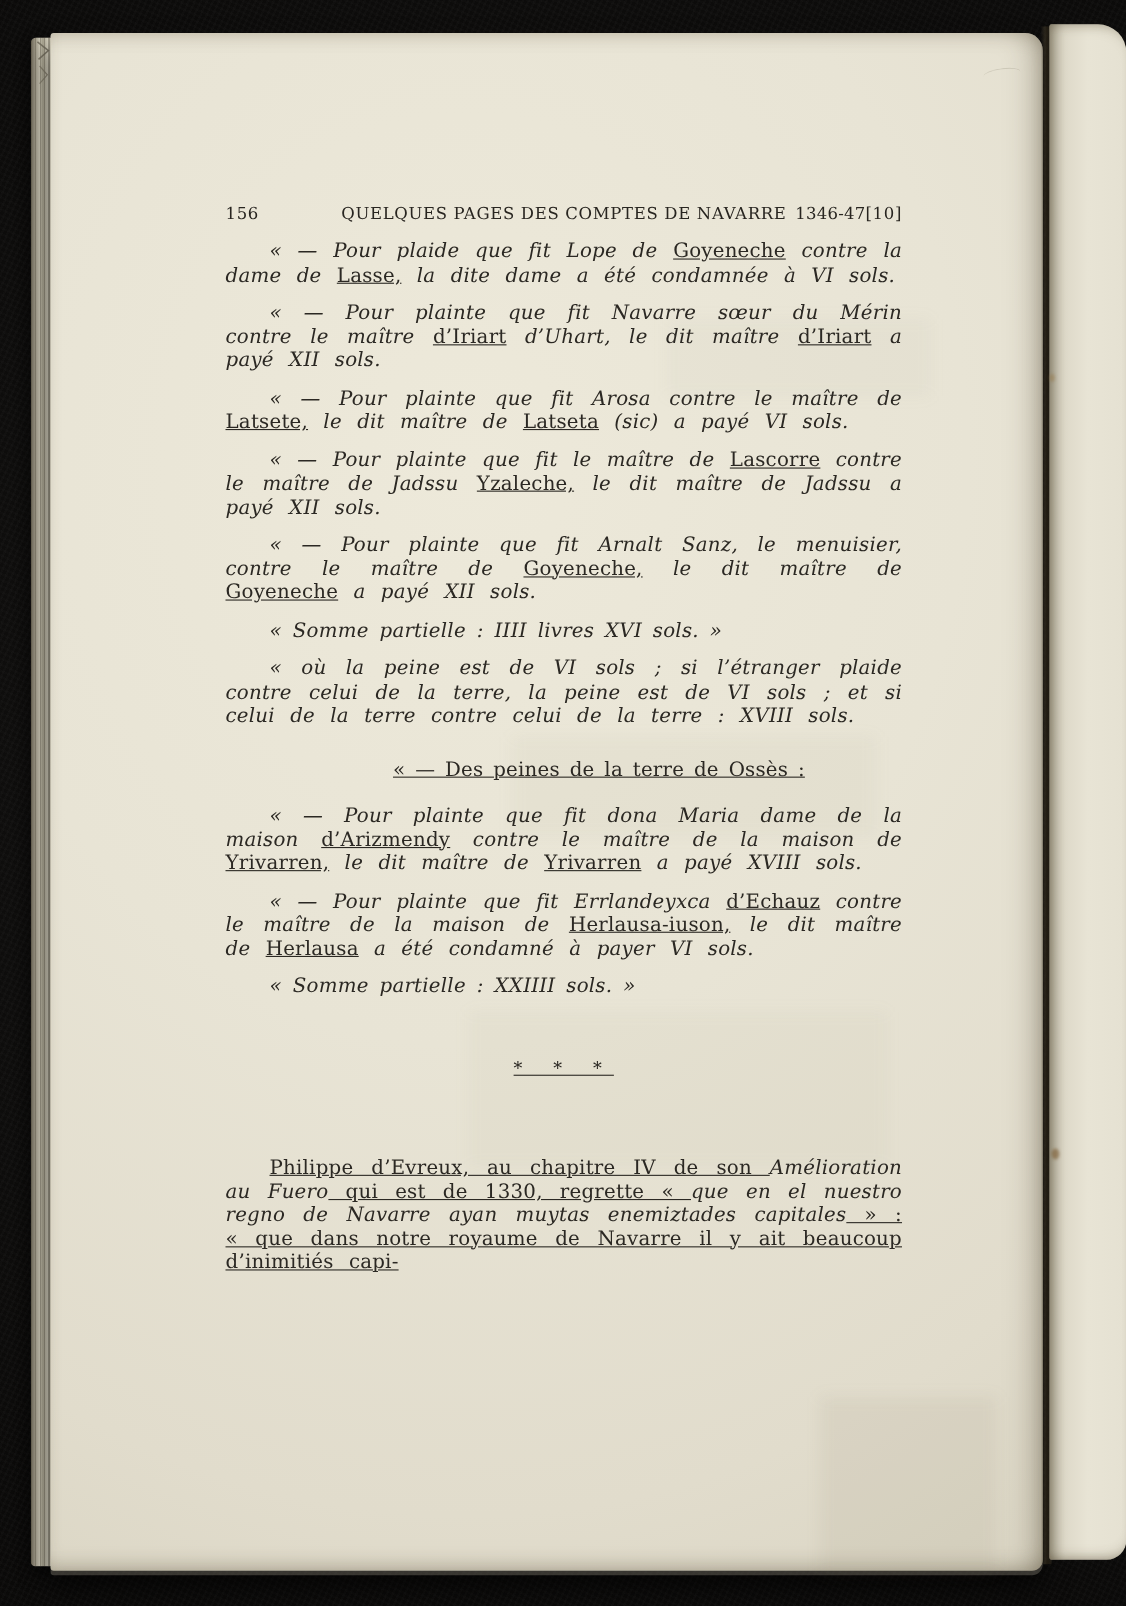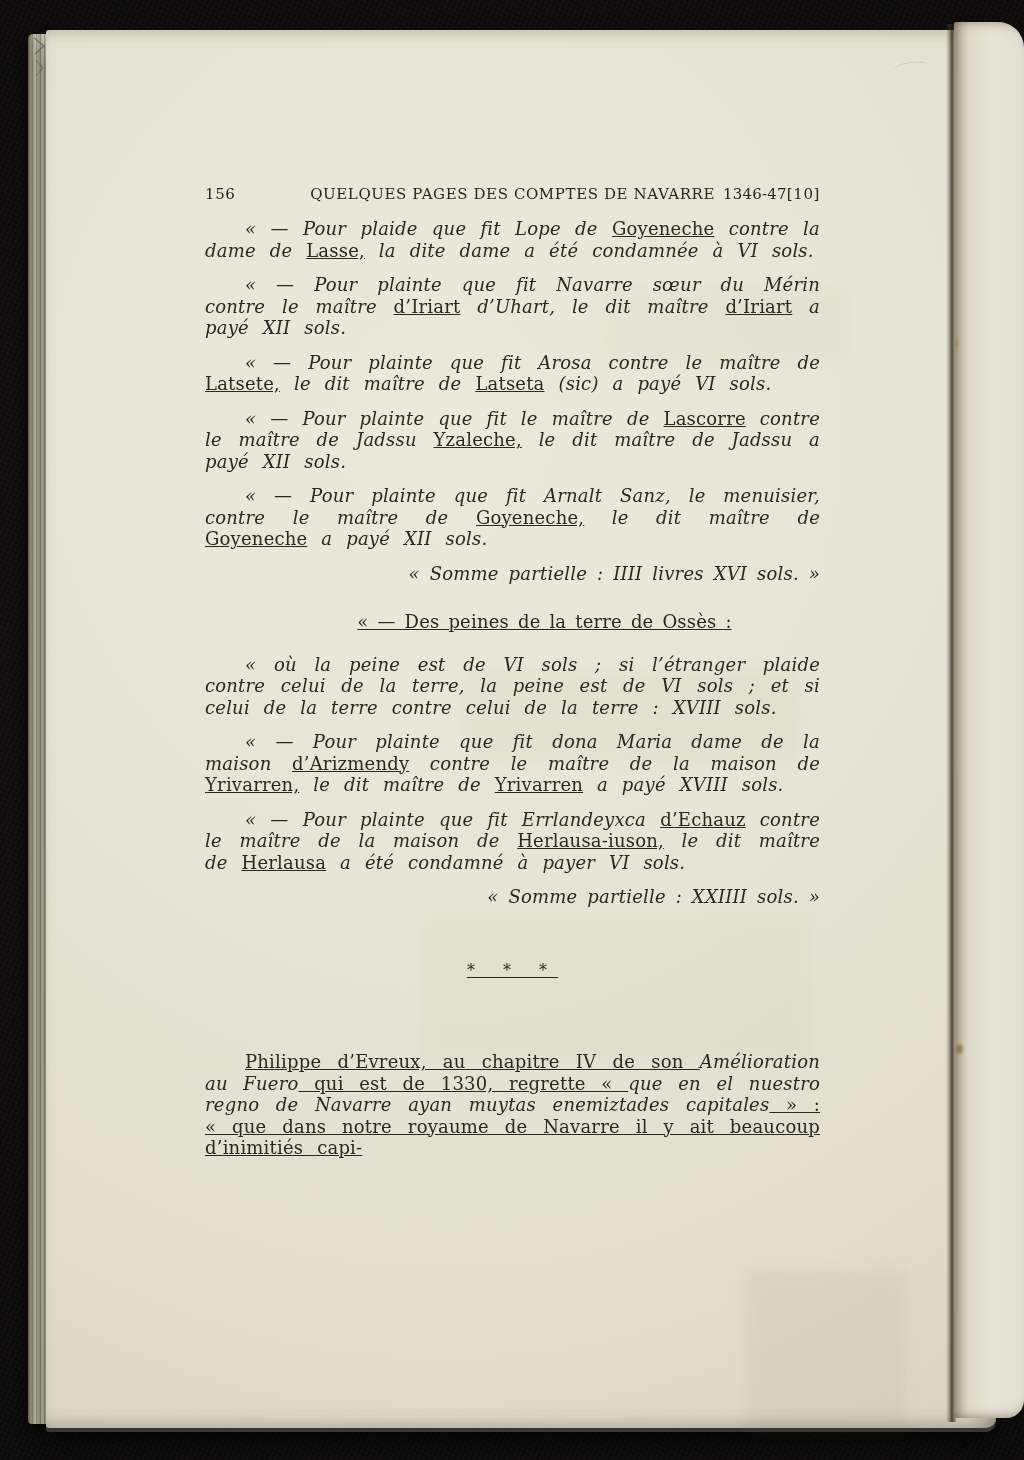--- a/index.html
+++ b/index.html
@@ -34,21 +34,20 @@
     position:absolute;left:46px;top:30px;width:902px;height:1398px;
     background:
       radial-gradient(120% 90% at 42% 28%, #ede9da 0%, #e8e4d5 42%, #e1dccc 76%, #d7d2c0 100%);
     border-radius:3px 16px 10px 3px;
     box-shadow:
       inset -20px 0 30px -18px rgba(70,60,40,.5),
       inset 0 -12px 20px -12px rgba(80,70,48,.4),
       inset 0 10px 16px -10px rgba(125,115,88,.35),
       0 4px 0 rgba(190,184,166,.28),
       0 14px 24px rgba(0,0,0,.65);
-    padding-left: 48px;
   }
   .smudge{position:absolute;filter:blur(7px);pointer-events:none;}
   .squiggle{position:absolute;width:34px;height:10px;border-top:1px solid rgba(110,104,86,.4);
     border-radius:50%;transform:rotate(-8deg);opacity:.5;}
 
   
   .gutter{
     position:absolute;left:946px;top:24px;width:10px;height:1398px;
     background:linear-gradient(90deg, rgba(60,52,36,0) 0%, rgba(72,63,44,.5) 40%, rgba(38,32,20,.8) 58%, rgba(72,63,44,.3) 100%);
   }
@@ -71,21 +70,21 @@
   .running-header .hdr-title-wrap{flex:1;text-align:right;}
   .hdr-year{margin-left:8px;letter-spacing:.2px;}
 
   .text-block{margin-top:11px;font-size:18px;line-height:21.5px;}
   .para{
     margin:13px 0 0;text-align:justify;text-indent:40px;
     word-spacing:8px;letter-spacing:.2px;
   }
   .para .it{font-style:italic;}
   .para .ro{font-style:normal;text-decoration:underline;}
-  .somme{text-align:right;word-spacing:4px;}
+  .somme{text-align:left;word-spacing:4px;}
   .centerline{text-align:center;text-indent:0;word-spacing:3px;margin:27px 0 0 64px;}
   .centerline + .para{margin-top:21px;}
   .stars{text-align:center;text-indent:0;letter-spacing:11px;word-spacing:1px;margin:52px 0 0;font-size:16px;}
   .final{margin-top:70px;}
 </style>
 </head>
 <body>
 
 <div class="stage">
 
@@ -109,22 +108,22 @@
         <span class="hdr-title-wrap"><span>QUELQUES PAGES DES COMPTES DE NAVARRE</span><span class="hdr-year">1346-47</span></span>
         <span>[10]</span>
       </div>
       <div class="text-block" id="text-block">
           <p class="para body"><span class="it">« — Pour plaide que fit Lope de </span><span class="ro">Goyeneche</span><span class="it"> contre la dame de </span><span class="ro">Lasse,</span><span class="it"> la dite dame a été condamnée à VI sols.</span></p>
           <p class="para body"><span class="it">« — Pour plainte que fit Navarre sœur du Mérin contre le maître </span><span class="ro">d’Iriart</span><span class="it"> d’Uhart, le dit maître </span><span class="ro">d’Iriart</span><span class="it"> a payé XII sols.</span></p>
           <p class="para body"><span class="it">« — Pour plainte que fit Arosa contre le maître de </span><span class="ro">Latsete,</span><span class="it"> le dit maître de </span><span class="ro">Latseta</span><span class="it"> (sic) a payé VI sols.</span></p>
           <p class="para body"><span class="it">« — Pour plainte que fit le maître de </span><span class="ro">Lascorre</span><span class="it"> contre le maître de Jadssu </span><span class="ro">Yzaleche,</span><span class="it"> le dit maître de Jadssu a payé XII sols.</span></p>
           <p class="para body"><span class="it">« — Pour plainte que fit Arnalt Sanz, le menuisier, contre le maître de </span><span class="ro">Goyeneche,</span><span class="it"> le dit maître de </span><span class="ro">Goyeneche</span><span class="it"> a payé XII sols.</span></p>
           <p class="para somme"><span class="it">« Somme partielle : IIII livres XVI sols. »</span></p>
+          <p class="para body"><span class="it">« où la peine est de VI sols ; si l’étranger plaide contre celui de la terre, la peine est de VI sols ; et si celui de la terre contre celui de la terre : XVIII sols.</span></p>
           <p class="para centerline"><span class="ro">« — Des peines de la terre de Ossès :</span></p>
-          <p class="para body"><span class="it">« où la peine est de VI sols ; si l’étranger plaide contre celui de la terre, la peine est de VI sols ; et si celui de la terre contre celui de la terre : XVIII sols.</span></p>
           <p class="para body"><span class="it">« — Pour plainte que fit dona Maria dame de la maison </span><span class="ro">d’Arizmendy</span><span class="it"> contre le maître de la maison de </span><span class="ro">Yrivarren,</span><span class="it"> le dit maître de </span><span class="ro">Yrivarren</span><span class="it"> a payé XVIII sols.</span></p>
           <p class="para body"><span class="it">« — Pour plainte que fit Errlandeyxca </span><span class="ro">d’Echauz</span><span class="it"> contre le maître de la maison de </span><span class="ro">Herlausa-iuson,</span><span class="it"> le dit maître de </span><span class="ro">Herlausa</span><span class="it"> a été condamné à payer VI sols.</span></p>
           <p class="para somme"><span class="it">« Somme partielle : XXIIII sols. »</span></p>
           <p class="para stars"><span class="ro">* * *</span></p>
           <p class="para final"><span class="ro">Philippe d’Evreux, au chapitre IV de son </span><span class="it">Amélioration au Fuero</span><span class="ro"> qui est de 1330, regrette « </span><span class="it">que en el nuestro regno de Navarre ayan muytas enemiztades capitales</span><span class="ro"> » : « que dans notre royaume de Navarre il y ait beaucoup d’inimitiés capi-</span></p>
         </div>
     </div>
   </div>
 
   <div class="gutter"></div>

